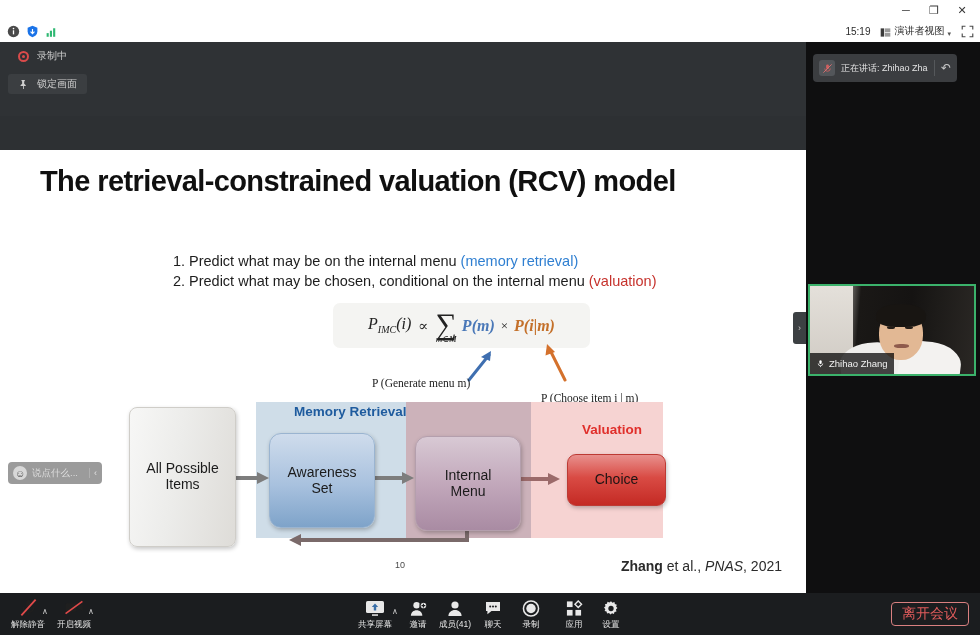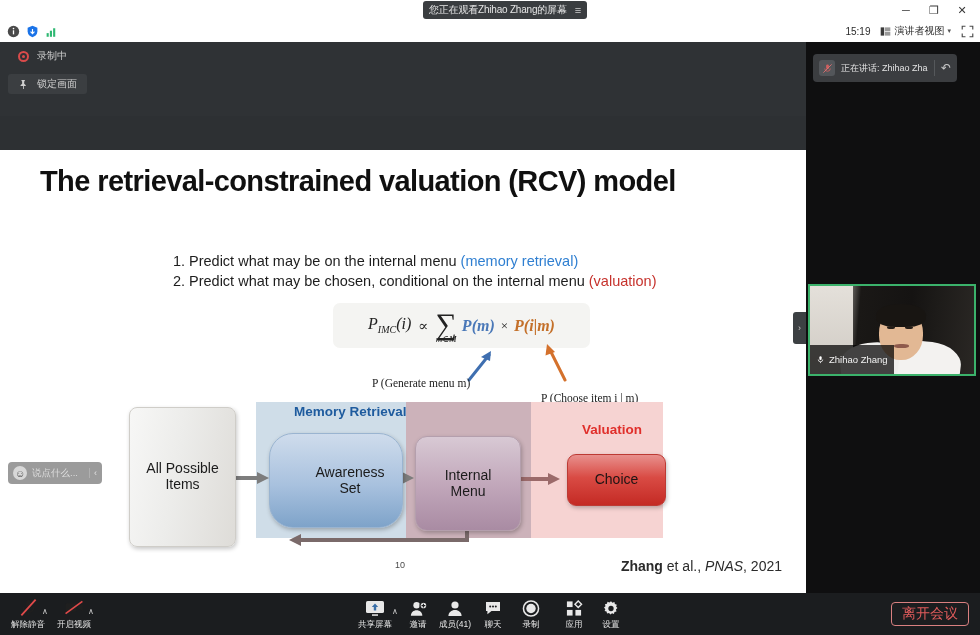--- a/index.html
+++ b/index.html
@@ -26,21 +26,21 @@
 
   
   #topbar{
     position:absolute;left:0;top:20px;width:980px;height:22px;
     background:#ffffff;display:flex;align-items:center;
   }
   #topbar-left{display:flex;align-items:center;gap:6px;padding-left:7px;}
   .tb-icon{width:13px;height:13px;display:block;}
   #topbar-right{position:absolute;right:6px;top:0;height:22px;display:flex;align-items:center;gap:10px;}
   #clock{font-size:10px;color:#2b2b2b;}
-  #viewmode{display:flex;align-items:center;gap:3px;font-size:10px;color:#2b2b2b;}
+  #viewmode{display:flex;align-items:flex-end;gap:3px;font-size:10px;color:#2b2b2b;}
   #viewmode .vm-caret{font-size:7px;color:#555;}
   #fullscreen-btn{width:13px;height:13px;position:relative;}
 
   
   #share-area{
     position:absolute;left:0;top:42px;width:806px;height:551px;
     background:#2d3033;
   }
   
   #share-top-strip{position:absolute;left:0;top:0;width:806px;height:74px;background:#2f3235;}
@@ -105,23 +105,23 @@
   #val-label{position:absolute;left:459px;top:24px;font-size:13.5px;font-weight:bold;color:#e02f2b;}
 
   .node{position:absolute;display:flex;align-items:center;justify-content:center;text-align:center;
     font-size:14px;color:#1b1b1b;line-height:1.12;}
   #node-all{
     left:6px;top:9px;width:105px;height:138px;border-radius:8px;
     background:linear-gradient(100deg,#f7f7f6 0%,#ececea 45%,#dedcd8 100%);
     border:1px solid #cfcdc8;box-shadow:1px 2px 4px rgba(0,0,0,.22);
   }
   #node-aware{
-    left:146px;top:35px;width:104px;height:93px;border-radius:24px;
+    left:146px;top:35px;width:104px;height:93px;border-radius:12px;
     background:linear-gradient(180deg,#cfdcec 0%,#a8c1de 55%,#7ea3c9 100%);
-    border:1px solid #9ab4d0;box-shadow:1px 2px 4px rgba(0,0,0,.25);padding-left:28px;
+    border:1px solid #9ab4d0;box-shadow:1px 2px 4px rgba(0,0,0,.25);
   }
   #node-menu{
     left:292px;top:38px;width:104px;height:93px;border-radius:12px;
     background:linear-gradient(180deg,#d8c9d4 0%,#c2a8bb 50%,#a98ba3 100%);
     border:1px solid #b49fad;box-shadow:1px 2px 4px rgba(0,0,0,.25);
   }
   #node-choice{
     left:444px;top:56px;width:97px;height:50px;border-radius:9px;
     background:linear-gradient(180deg,#e8908d 0%,#d94b44 45%,#c42a24 100%);
     border:1px solid #bd3a34;box-shadow:1px 2px 4px rgba(0,0,0,.25);
@@ -177,21 +177,21 @@
      border-radius:50% 40% 0 0;transform:rotate(-6deg);}
   .v-shoulder-r{position:absolute;right:8%;bottom:-8px;width:38%;height:46%;background:#f3f2f0;
      border-radius:40% 50% 0 0;transform:rotate(7deg);}
   .v-neck{position:absolute;left:47%;bottom:20%;width:17%;height:24%;background:#d9ae8f;border-radius:20%;}
   .v-face{position:absolute;left:42%;top:26%;width:27%;height:58%;background:#e2b894;border-radius:46% 46% 48% 48%;}
   .v-hair{position:absolute;left:40.5%;top:21%;width:30%;height:26%;background:#181512;border-radius:50% 50% 38% 38%;}
   .v-eye{position:absolute;width:5%;height:3.5%;background:#241d18;border-radius:50%;top:45%;}
   .v-eye.l{left:47%;} .v-eye.r{left:58%;}
   .v-mouth{position:absolute;left:51.5%;top:66%;width:9%;height:5%;background:#8e5a4c;border-radius:40%;}
   #video-name{
-    position:absolute;left:0;bottom:0;height:29px;background:rgba(0,0,0,.72);
+    position:absolute;left:0;bottom:0;height:21px;background:rgba(0,0,0,.72);
     display:flex;align-items:center;gap:4px;padding:0 6px;
   }
   #video-name .vn-text{font-size:9.5px;color:#f2f2f2;}
   .mic-ico{width:9px;height:11px;}
 
   
   #bottombar{position:absolute;left:0;top:593px;width:980px;height:42px;background:#1b1d1f;}
   .tool{position:absolute;top:2px;height:38px;display:flex;flex-direction:column;align-items:center;justify-content:center;gap:2px;}
   .tool .t-ico{height:19px;display:flex;align-items:flex-end;justify-content:center;}
   .tool .t-lbl{font-size:8.5px;color:#e6e6e6;white-space:nowrap;}
@@ -200,24 +200,20 @@
     position:absolute;right:11px;top:9px;height:24px;padding:0 10px;
     border:1px solid #d98080;border-radius:4px;
     display:flex;align-items:center;justify-content:center;
     font-size:14px;color:#e05c5c;background:transparent;box-sizing:border-box;
   }
 </style>
 </head>
 <body>
 
 <div id="titlebar">
-  <div id="screen-share-banner">
-    <span class="ssb-text">您正在观看Zhihao Zhang的屏幕</span>
-    <span class="ssb-menu">≡</span>
-  </div>
   <div id="win-controls">
     <div class="win-btn">─</div>
     <div class="win-btn">❐</div>
     <div class="win-btn">✕</div>
   </div>
 </div>
 
 <div id="topbar">
   <div id="topbar-left">
     <svg class="tb-icon" viewBox="0 0 16 16">

